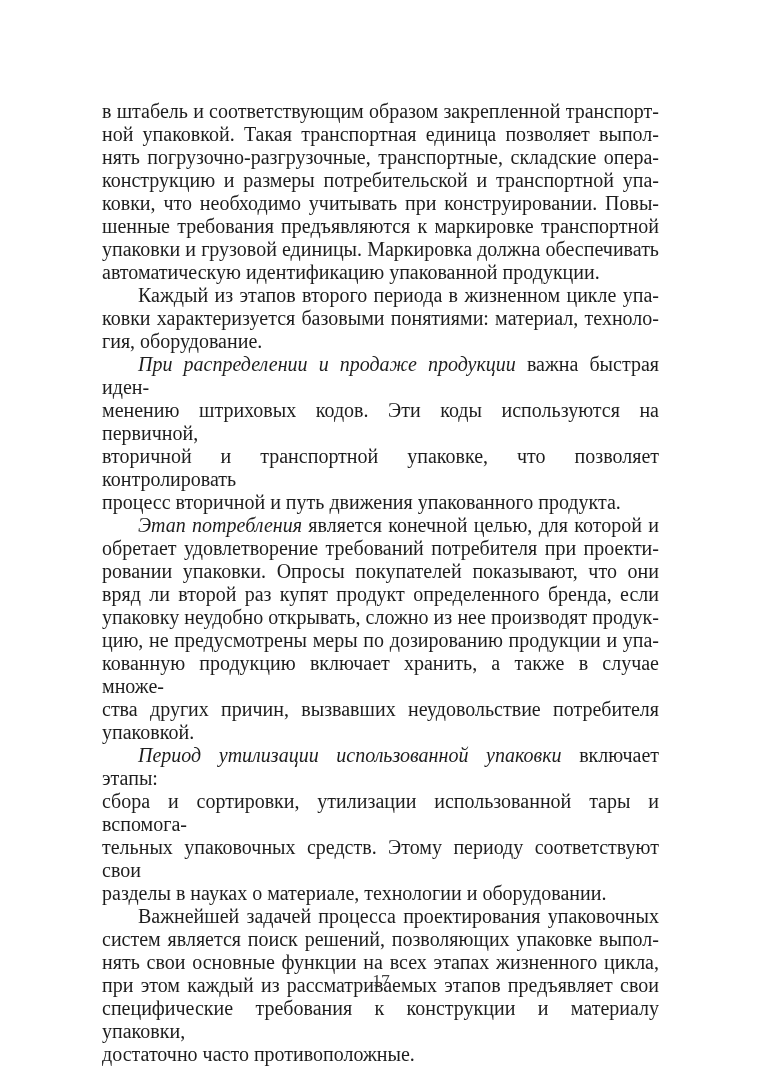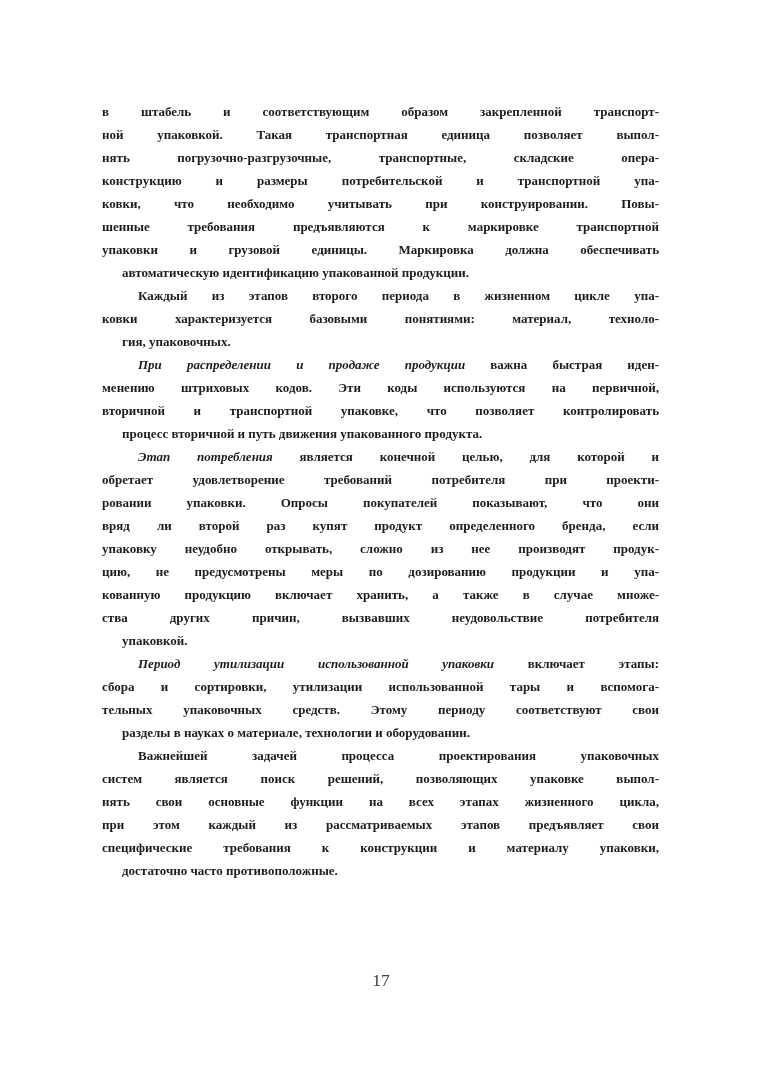--- a/index.html
+++ b/index.html
@@ -18,30 +18,29 @@
   .scan-page {
     position: absolute;
     inset: 0;
     background: #ffffff;
   }
   .text-block {
     position: absolute;
     left: 102px;
     top: 100px;
     width: 557px;
-    font-size: 13px;
+    font-size: 20px;
     line-height: 23px;
-    font-weight: bold;
   }
   .para { margin: 0; padding: 0; }
   .line {
     text-align: justify;
     text-align-last: justify;
   }
-  .line.last { text-align-last: left; margin-left: 20px; }
+  .line.last { text-align-last: left; }
   .line.first { text-indent: 36px; }
   .it { font-style: italic; }
   .page-number {
     position: absolute;
     top: 970px;
     left: 0;
     width: 762px;
     text-align: center;
     font-size: 17.6px;
     color: #404040;
@@ -58,21 +57,21 @@
         <div class="line"><span>нять погрузочно-разгрузочные, транспортные, складские опера-</span></div>
         <div class="line"><span>конструкцию и размеры потребительской и транспортной упа-</span></div>
         <div class="line"><span>ковки, что необходимо учитывать при конструировании. Повы-</span></div>
         <div class="line"><span>шенные требования предъявляются к маркировке транспортной</span></div>
         <div class="line"><span>упаковки и грузовой единицы. Маркировка должна обеспечивать</span></div>
         <div class="line last"><span>автоматическую идентификацию упакованной продукции.</span></div>
       </div>
       <div class="para">
         <div class="line first"><span>Каждый из этапов второго периода в жизненном цикле упа-</span></div>
         <div class="line"><span>ковки характеризуется базовыми понятиями: материал, техноло-</span></div>
-        <div class="line last"><span>гия, упаковочных.</span></div>
+        <div class="line last"><span>гия, оборудование.</span></div>
       </div>
       <div class="para">
         <div class="line first"><span class="it">При распределении и продаже продукции</span><span> важна быстрая иден-</span></div>
         <div class="line"><span>менению штриховых кодов. Эти коды используются на первичной,</span></div>
         <div class="line"><span>вторичной и транспортной упаковке, что позволяет контролировать</span></div>
         <div class="line last"><span>процесс вторичной и путь движения упакованного продукта.</span></div>
       </div>
       <div class="para">
         <div class="line first"><span class="it">Этап потребления</span><span> является конечной целью, для которой и</span></div>
         <div class="line"><span>обретает удовлетворение требований потребителя при проекти-</span></div>

